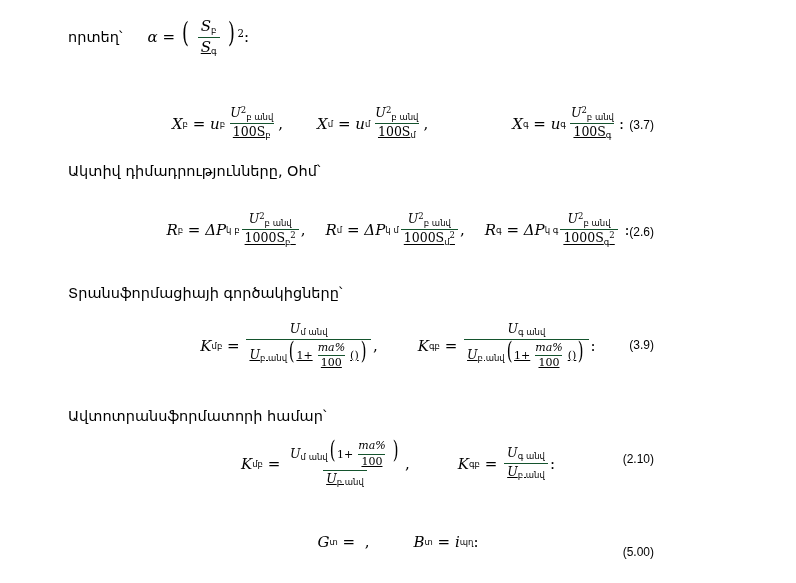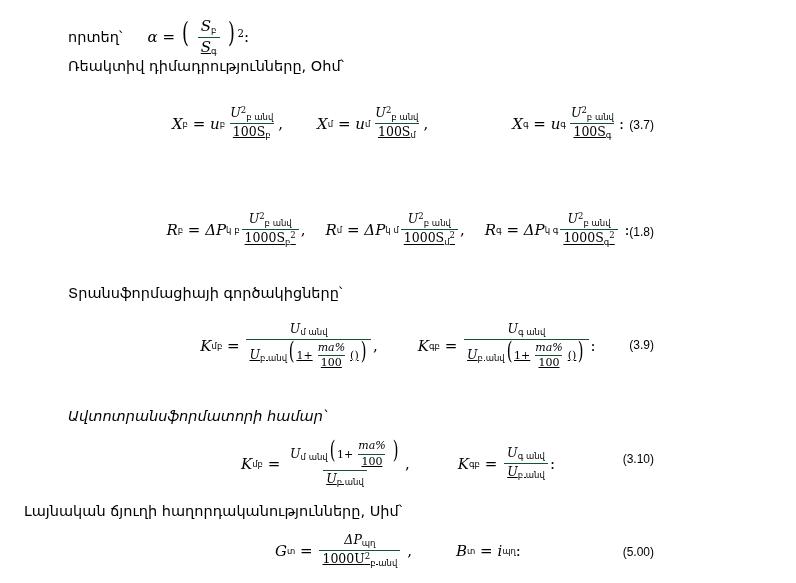--- a/index.html
+++ b/index.html
@@ -124,21 +124,20 @@
       <span class="up"> = </span>
       <span class="paren-big">(</span>
       <span class="frac">
         <span class="num"><span>S</span><sub class="arm">բ</sub></span>
         <span class="den"><span>S</span><sub class="arm">գ</sub></span>
       </span>
       <span class="paren-big">)</span><sup>2</sup><span class="up">:</span>
     </span>
   </div>
 
-  <div class="para" style="top:58px; left:68px;">Ռեակտիվ դիմադրությունները, Օհմ՝</div>
 
   <div class="eqline" style="top:106px;">
     <div class="eqrow">
       <span class="m eqitem">
         <span>X</span>
           <sub class="arm">բ</sub>
         <span class="up">&nbsp;=&nbsp;</span>
         <span>u</span>
           <sub class="arm">բ</sub>
         <span class="frac small">
@@ -169,20 +168,21 @@
         <span class="frac small">
           <span class="num"><span>U</span><sup>2</sup><sub class="arm">բ անվ</sub></span>
           <span class="den"><span class="up">100S</span><sub class="arm">գ</sub></span>
         </span>
         <span class="up">:</span>
       </span>
     </div>
   </div>
   <div class="eqnum" style="top:118px;">(3.7)</div>
 
+  <div class="para" style="top:163px; left:68px;">Ակտիվ դիմադրությունները, Օհմ՝</div>
 
   <div class="eqline" style="top:212px;">
     <div class="eqrow" style="gap:20px;">
       <span class="m eqitem">
         <span>R</span>
           <sub class="arm">բ</sub>
         <span class="up">&nbsp;=&nbsp;</span>
         <span>ΔP</span>
           <sub class="arm">կ բ</sub>
         <span class="frac small">
@@ -211,21 +211,21 @@
           <sub class="arm">կ գ</sub>
         <span class="frac small">
           <span class="num"><span>U</span><sup>2</sup><sub class="arm">բ անվ</sub></span>
           <span class="den"><span class="up">1000S</span><sub class="arm">գ</sub><sup>2</sup></span>
         </span>
         <span class="up">&nbsp;</span>
           <span class="up">:</span>
       </span>
     </div>
   </div>
-  <div class="eqnum" style="top:225px;">(1.8)</div>
+  <div class="eqnum" style="top:225px;">(2.6)</div>
 
   <div class="para" style="top:285px; left:68px;">Տրանսֆորմացիայի գործակիցները՝</div>
 
   <div class="eqline" style="top:322px;">
     <div class="eqrow" style="gap:40px;">
       <span class="m eqitem">
         <span>K</span>
           <sub class="arm">մբ</sub>
         <span class="up">&nbsp;=&nbsp;</span>
         <span class="frac small">
@@ -251,21 +251,21 @@
                 <span class="den up">100</span>
               </span><span class="up xsmall">()</span><span class="paren-big">)</span>
           </span>
         </span>
         <span class="up">:</span>
       </span>
     </div>
   </div>
   <div class="eqnum" style="top:338px;">(3.9)</div>
 
-  <div class="para" style="top:408px; left:68px;font-style:italic;">Ավտոտրանսֆորմատորի համար՝</div>
+  <div class="para" style="top:408px; left:68px;">Ավտոտրանսֆորմատորի համար՝</div>
 
   <div class="eqline" style="top:440px;">
     <div class="eqrow" style="gap:48px;">
       <span class="m eqitem">
         <span>K</span>
           <sub class="arm">մբ</sub>
         <span class="up">&nbsp;=&nbsp;</span>
         <span class="frac small">
           <span class="num">
             <span>U</span><sub class="arm">մ անվ</sub><span class="paren-big">(</span><span class="up xsmall">1+</span><span class="frac xsmall">
@@ -282,34 +282,29 @@
           <sub class="arm">գբ</sub>
         <span class="up">&nbsp;=&nbsp;</span>
         <span class="frac small">
           <span class="num"><span>U</span><sub class="arm">գ անվ</sub></span>
           <span class="den"><span>U</span><sub class="arm">բ անվ</sub></span>
         </span>
         <span class="up">:</span>
       </span>
     </div>
   </div>
-  <div class="eqnum" style="top:452px;">(3.10)</div>
-
-  <div class="para" style="top:503px; left:24px;">Լայնական ճյուղի հաղորդականությունները, Սիմ՝</div>
+  <div class="eqnum" style="top:452px;">(2.10)</div>
+
 
   <div class="eqline" style="top:533px;">
     <div class="eqrow" style="gap:44px;">
       <span class="m eqitem">
         <span>G</span>
           <sub class="arm">տ</sub>
         <span class="up">&nbsp;=&nbsp;</span>
-        <span class="frac small">
-          <span class="num"><span>ΔP</span><sub class="arm">պղ</sub></span>
-          <span class="den"><span class="up">1000U</span><sup>2</sup><sub class="arm">բ անվ</sub></span>
-        </span>
         <span class="up">&nbsp;</span>
           <span class="up">,</span>
       </span>
       <span class="m eqitem">
         <span>B</span>
           <sub class="arm">տ</sub>
         <span class="up">&nbsp;=&nbsp;</span>
         <span>i</span>
           <sub class="arm">պղ</sub>
         <span class="up">:</span>

